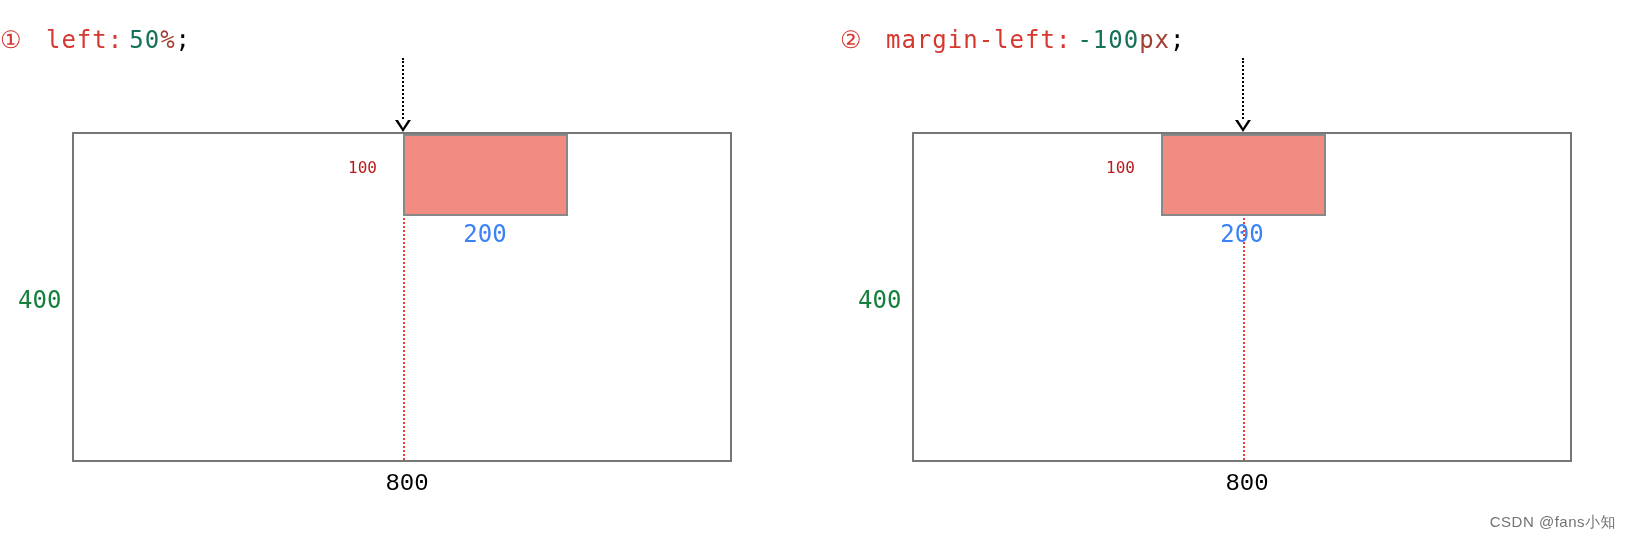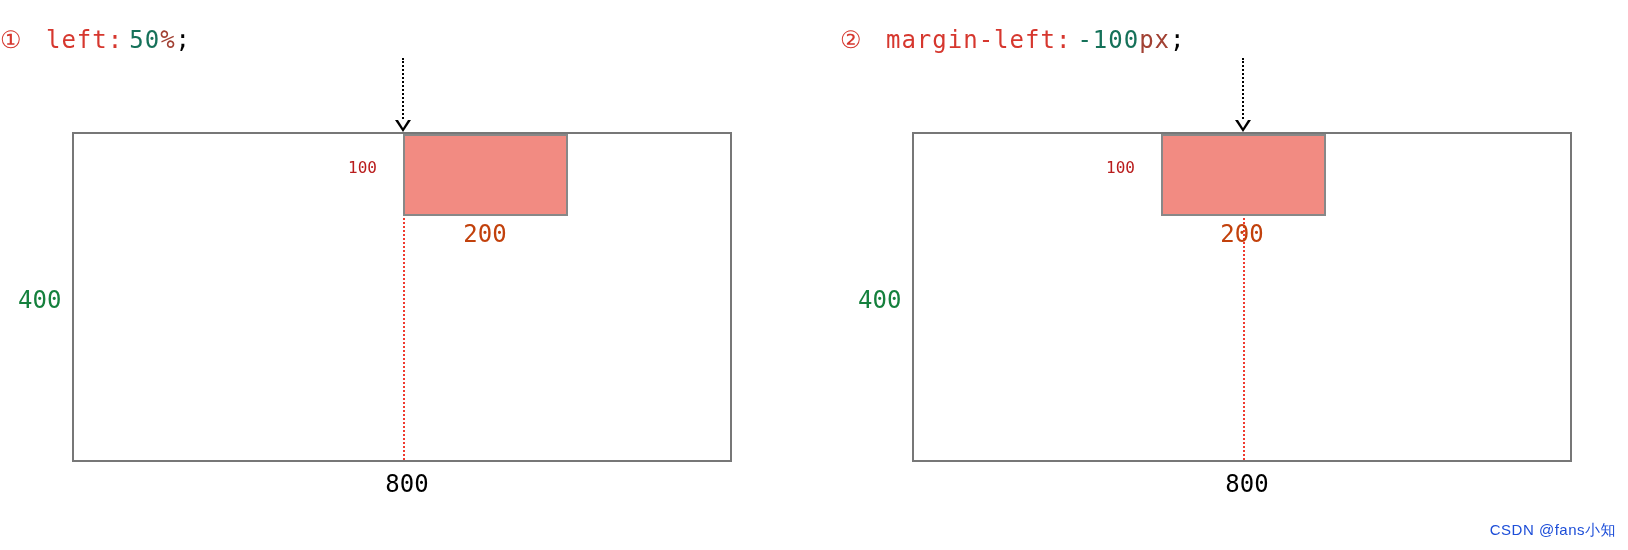--- a/index.html
+++ b/index.html
@@ -111,44 +111,45 @@
 
   
   .lbl-800 {
     position: absolute;
     left: 0;
     width: 100%;
     top: 470px;
     text-align: center;
     font-size: 24px;
     color: #000;
+    font-family: Liberation Mono, monospace;
   }
 
   
   .lbl-100 {
     position: absolute;
     font-size: 16px;
     color: #b91c1c;
   }
 
   
   .lbl-200 {
     position: absolute;
     font-size: 24px;
-    color: #c2410c;
+    color: #3b82f6;
     text-align: center;
   }
 
   
   .watermark {
     position: absolute;
     right: 12px;
-    bottom: 10px;
+    bottom: 18px;
     font-size: 15px;
-    color: #1d4ed8;
+    color: #737373;
     font-family: "Arial", sans-serif;
     letter-spacing: 0.5px;
   }
 </style>
 </head>
 <body>
 
 <div class="panel left">
 
   <div class="hdr">

